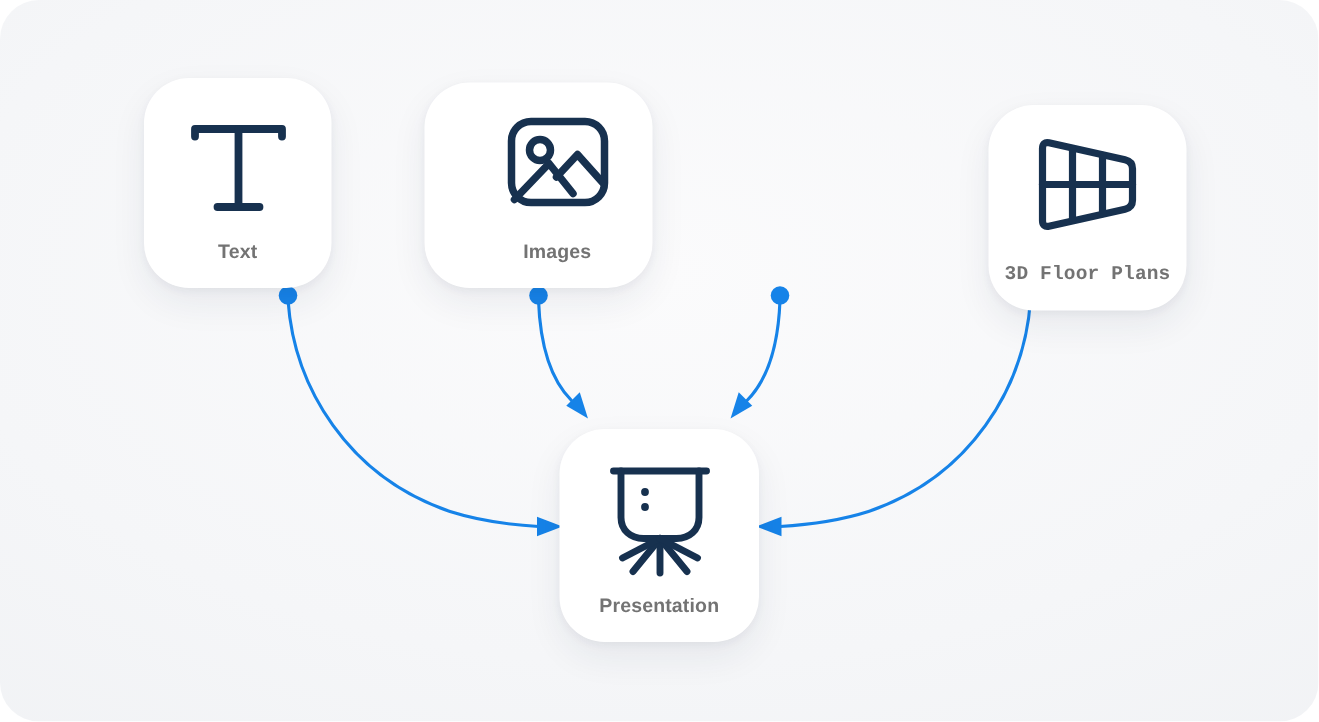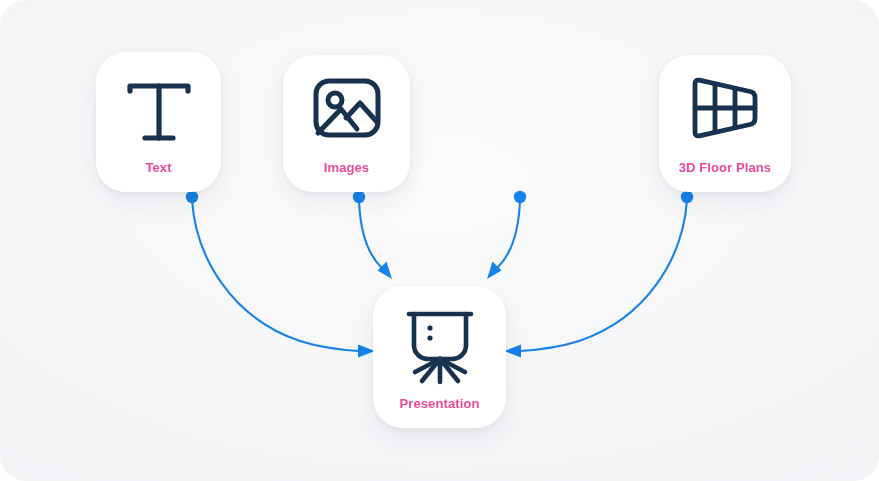--- a/index.html
+++ b/index.html
@@ -38,31 +38,31 @@
   .card .icon-wrap {
     display: flex;
     align-items: center;
     justify-content: center;
     flex: 1 1 auto;
     width: 100%;
   }
   .card .card-label {
     font-size: 13px;
     font-weight: bold;
-    color: #ec4899;
+    color: #737373;
     letter-spacing: 0.1px;
     white-space: nowrap;
     line-height: 1;
     padding-bottom: 18px;
   }
 
   #card-text          { left: 96px;  top: 52px;  width: 125px; height: 140px; }
-  #card-images        { left: 283px; top: 55px;  width: 127px; height: 137px; }
+  #card-images        { left: 283px; top: 55px;  width: 127px; height: 137px; padding-left: 25px; }
   #card-mood          { left: 470px; top: 55px;  width: 132px; height: 137px; }
-  #card-floorplans    { left: 659px; top: 55px;  width: 132px; height: 137px; }
+  #card-floorplans    { left: 659px; top: 70px;  width: 132px; height: 137px; font-family: Liberation Mono, monospace; }
   #card-presentation  { left: 373px; top: 286px; width: 133px; height: 142px; }
 
   #card-text .icon-wrap        { padding-top: 8px; }
   #card-presentation .icon-wrap{ padding-top: 6px; }
 
   
   #arrows {
     position: absolute;
     left: 0; top: 0;
     width: 879px;

